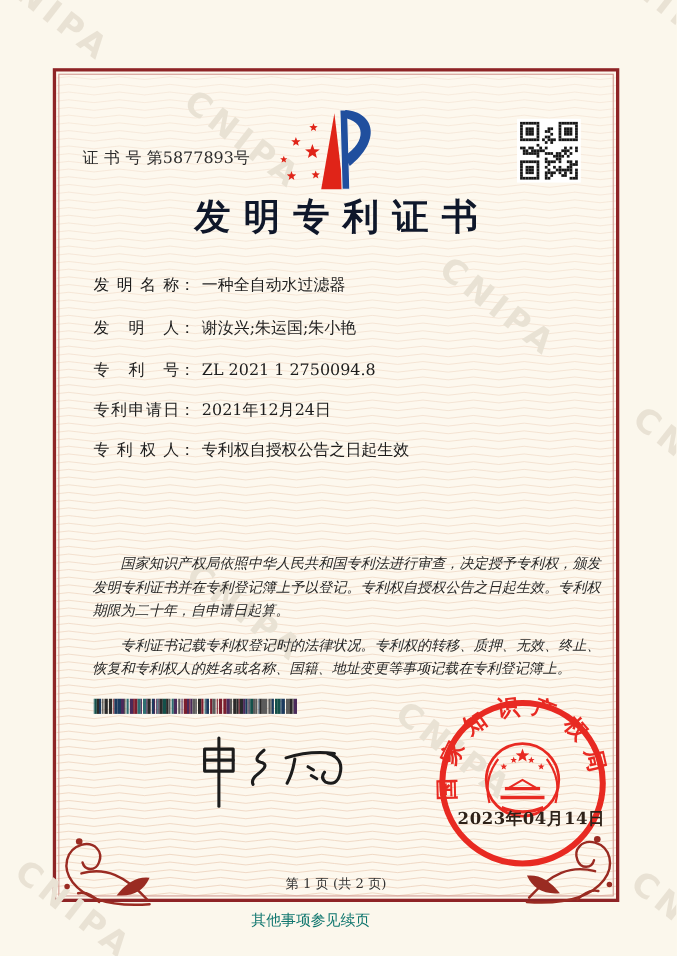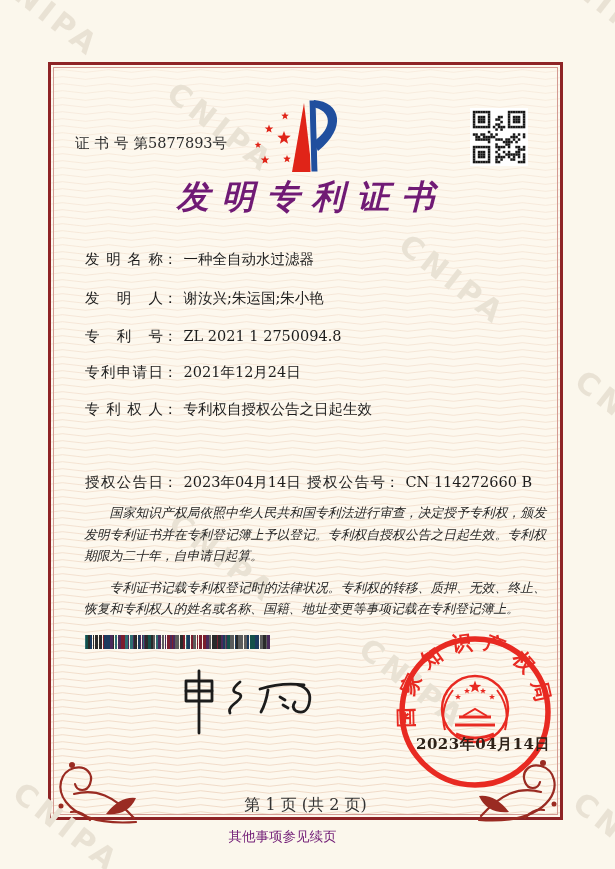--- a/index.html
+++ b/index.html
@@ -31,21 +31,21 @@
   .wm7{left:350px;top:666px;} .wm8{left:4px;top:810px;}
   .wm9{left:564px;top:820px;}
   
   .cert-no { position:absolute; left:75px; top:102px; font-size:14.5px; color:#2c2c2c; z-index:2;margin-top:32px; }
   .cert-no .pfx { letter-spacing:5px; }
   .logo { position:absolute; left:248px; top:96px; z-index:2; }
   .qr { position:absolute; left:470px; top:108px; width:58px; height:58px; background:#ffffff; z-index:2; }
   .title {
     position:absolute; left:48px; top:175px; width:515px; z-index:2;
     text-align:center; font-size:33px; font-weight:700;
-    letter-spacing:12px; text-indent:12px; color:#701a75;font-style:italic;
+    letter-spacing:12px; text-indent:12px; color:#0f172a;
   }
   
   .frow { position:absolute; left:85px; width:470px; white-space:nowrap; font-size:14.5px; z-index:2; }
   .r1{top:250px;} .r2{top:289px;} .r3{top:327px;} .r4{top:363px;}
   .r5{top:400px;} .r6{top:437px;} .r7{top:473px;}
   .flabel {
     display:inline-block; width:78px;
     text-align:justify; text-align-last:justify; vertical-align:bottom;
   }
   .fvalue { margin-left:6px; }
@@ -60,22 +60,22 @@
   .paras p + p { margin-top:10px; }
   
   .barcode { position:absolute; left:85px; top:635px; z-index:2; }
   .commissioner { position:absolute; left:85px; top:688px; z-index:2; font-size:14.5px; font-weight:700; line-height:25px; }
   .signature { position:absolute; left:172px; top:655px; z-index:2; }
   .seal { position:absolute; left:393px; top:630px; z-index:2; opacity:0.97; }
   .seal-date {
     position:absolute; left:408px; top:735px; width:150px; z-index:3;
     text-align:center; font-size:15px; font-weight:700; color:#2e2219; letter-spacing:0.5px;
   }
-  .page-num { position:absolute; left:48px; top:795px; width:515px; text-align:center; font-size:16px; color:#333; z-index:2; }
-  .cont-note { position:absolute; left:0; top:828px; width:565px; text-align:center; font-size:13.5px; color:#701a75; z-index:2; }
+  .page-num { position:absolute; left:48px; top:795px; width:515px; text-align:center; font-size:12px; color:#333; z-index:2; }
+  .cont-note { position:absolute; left:0; top:828px; width:565px; text-align:center; font-size:13.5px; color:#0f766e; z-index:2; }
   .flourish { position:absolute; z-index:2; }
   .fl-left { left:50px; top:750px; }
   .fl-right { left:477px; top:748px; transform:scaleX(-1); }
 </style>
 </head>
 <body>
 
 <div class="page">
 
   <div class="frame">
@@ -431,26 +431,20 @@
   </div>
   <div class="frow r3">
     <span class="flabel">专利号</span><span>：</span><span class="fvalue">ZL 2021 1 2750094.8</span>
   </div>
   <div class="frow r4">
     <span class="flabel">专利申请日</span><span>：</span><span class="fvalue">2021年12月24日</span>
   </div>
   <div class="frow r5">
     <span class="flabel">专利权人</span><span>：</span><span class="fvalue">专利权自授权公告之日起生效</span>
   </div>
-  <div class="frow r7">
-    <span class="flabel">授权公告日</span><span>：</span><span class="fvalue">2023年04月14日</span>
-    <span class="second">
-      <span class="flabel">授权公告号</span><span>：</span><span class="fvalue">CN 114272660 B</span>
-    </span>
-  </div>
 
   <div class="paras">
     <p>国家知识产权局依照中华人民共和国专利法进行审查，决定授予专利权，颁发发明专利证书并在专利登记簿上予以登记。专利权自授权公告之日起生效。专利权期限为二十年，自申请日起算。</p>
     <p>专利证书记载专利权登记时的法律状况。专利权的转移、质押、无效、终止、恢复和专利权人的姓名或名称、国籍、地址变更等事项记载在专利登记簿上。</p>
   </div>
 
   <svg id="barcode-svg" class="barcode" width="187" height="14" viewBox="0 0 187 14">
       <rect x="0" y="0" width="1" height="14" fill="#2e6e72"></rect>
       <rect x="1" y="0" width="2" height="14" fill="#14504a"></rect>
       <rect x="3" y="0" width="2" height="14" fill="#2a2a2a"></rect>

